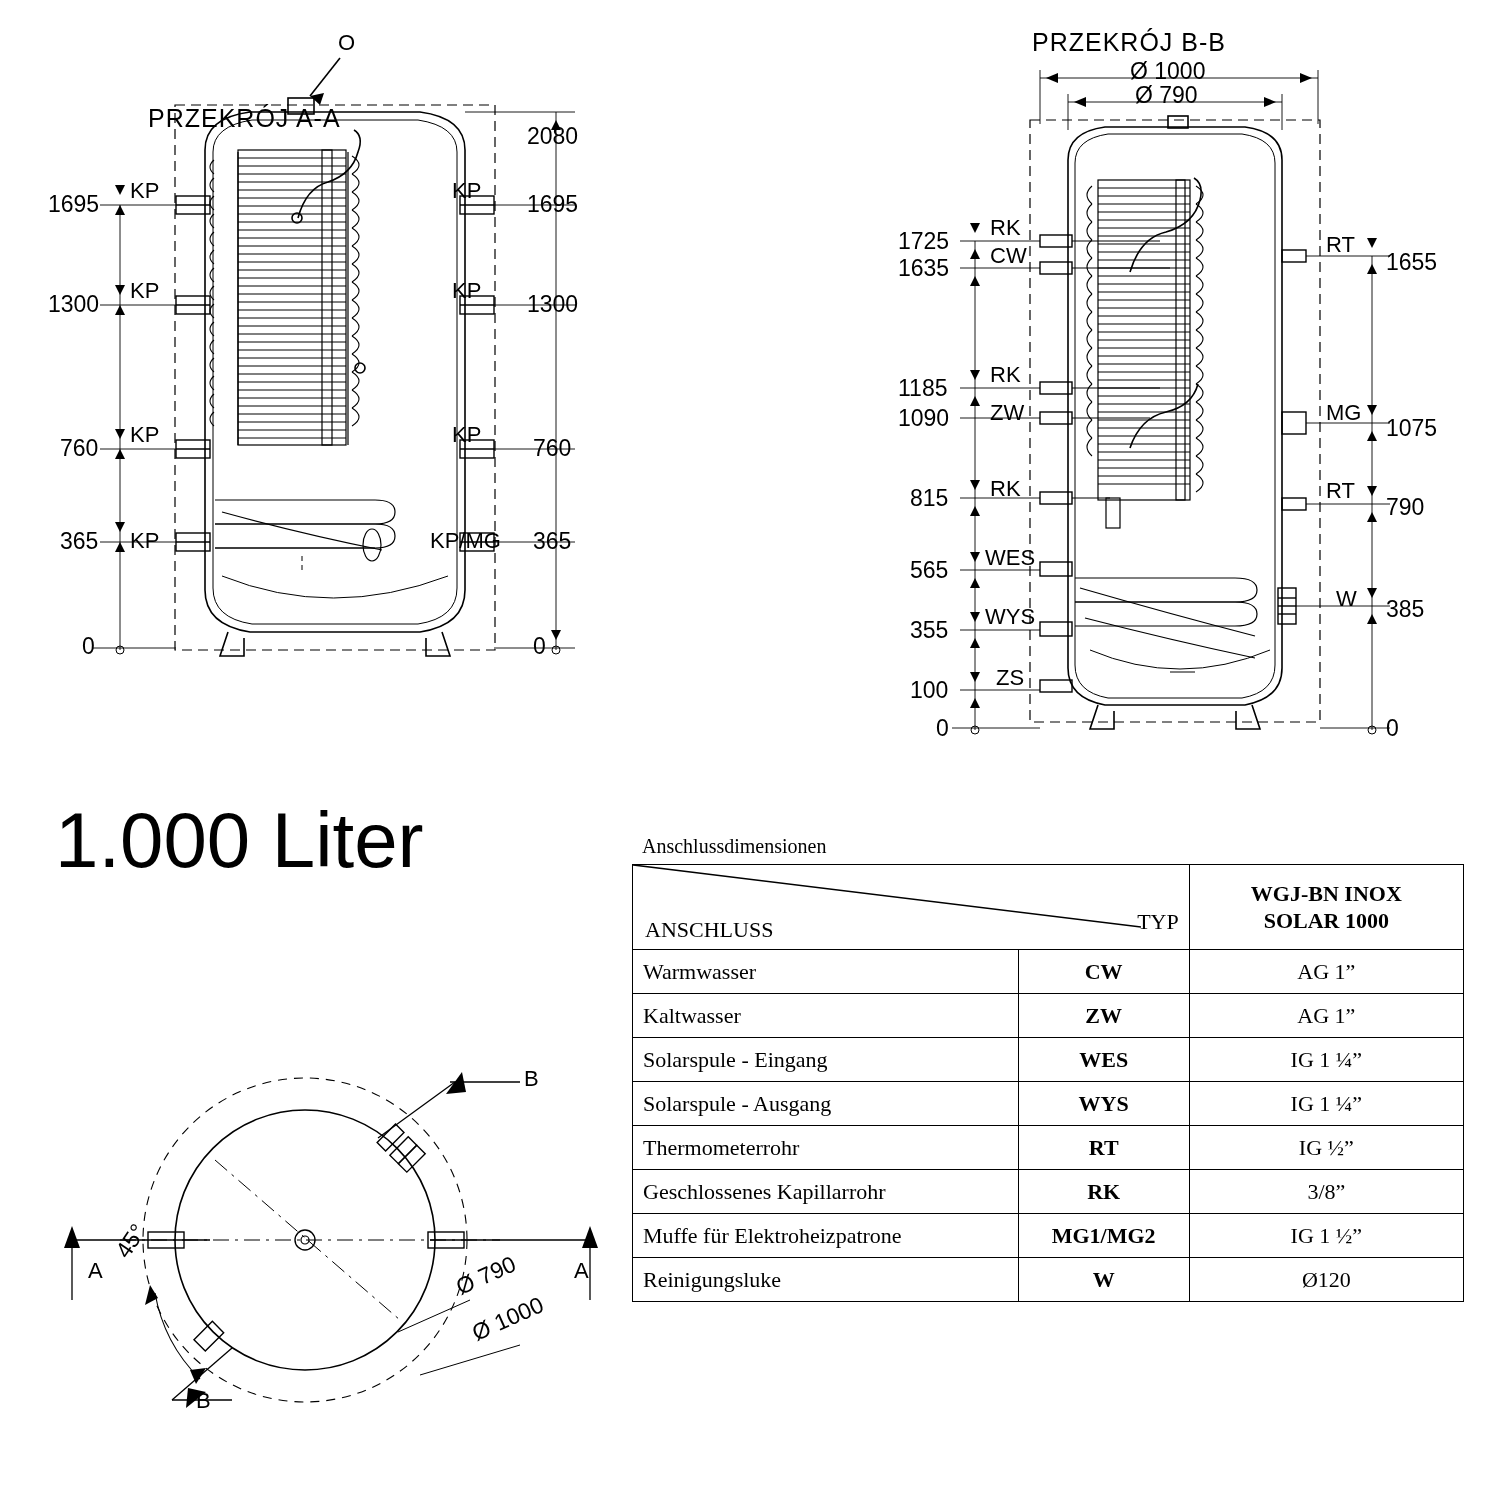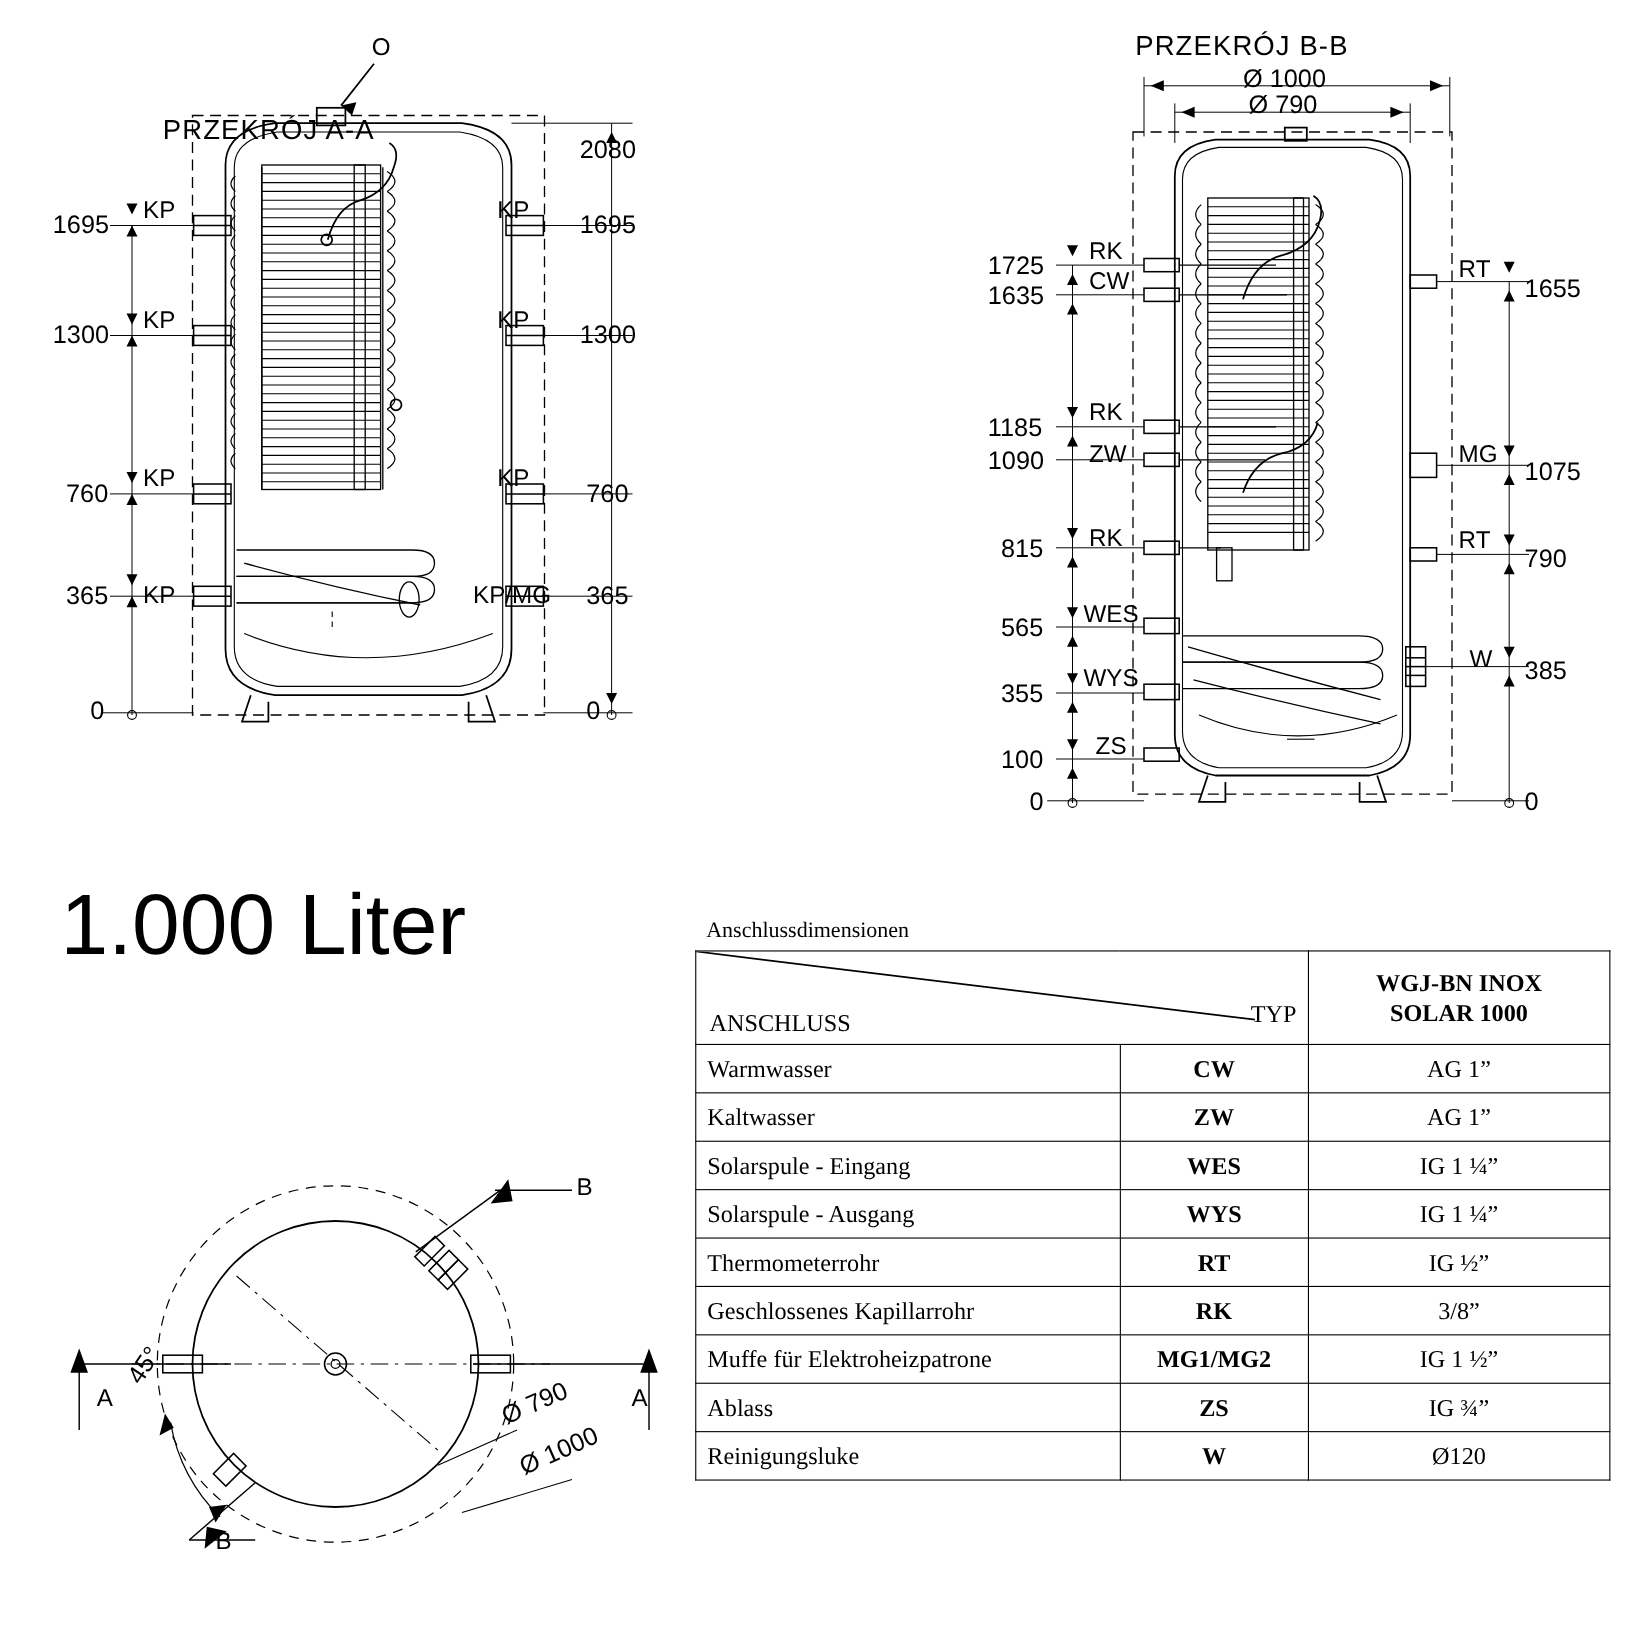--- a/index.html
+++ b/index.html
@@ -559,25 +559,20 @@
           <td class="w1">Geschlossenes Kapillarrohr</td>
           <td class="w2 c b">RK</td>
           <td class="w3 c">3/8”</td>
         </tr>
         <tr>
           <td class="w1">Muffe für Elektroheizpatrone</td>
           <td class="w2 c b">MG1/MG2</td>
           <td class="w3 c">IG 1 ½”</td>
         </tr>
         <tr>
-          <td class="w1">Ablass</td>
-          <td class="w2 c b">ZS</td>
-          <td class="w3 c">IG ¾”</td>
-        </tr>
-        <tr>
           <td class="w1">Reinigungsluke</td>
           <td class="w2 c b">W</td>
           <td class="w3 c">Ø120</td>
         </tr>
       </tbody>
     </table>
   </div>
 
 </div>
 

